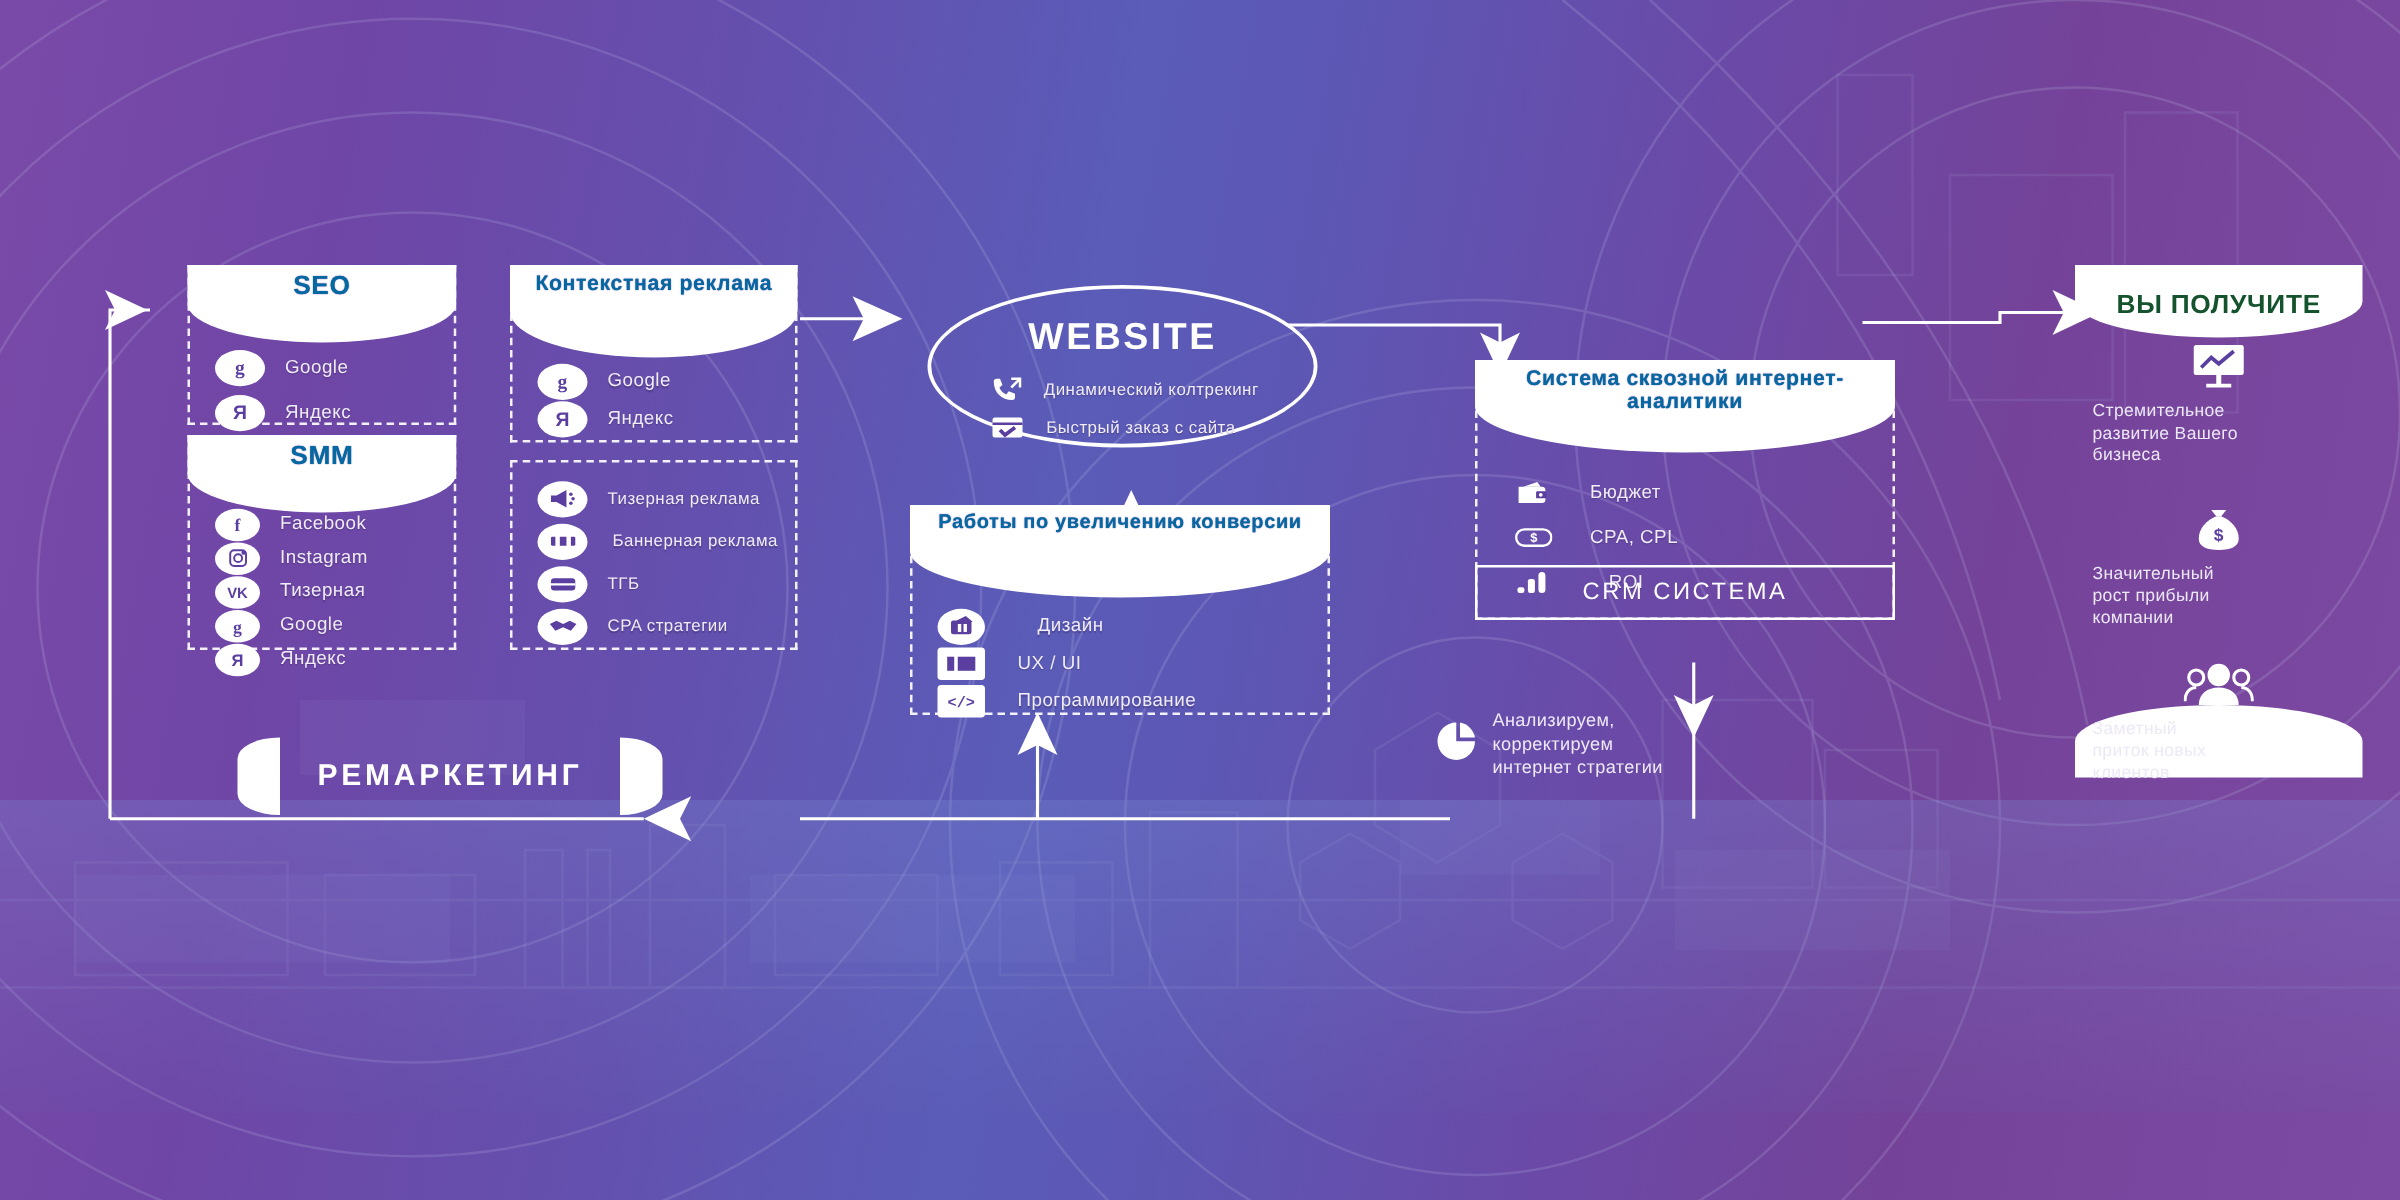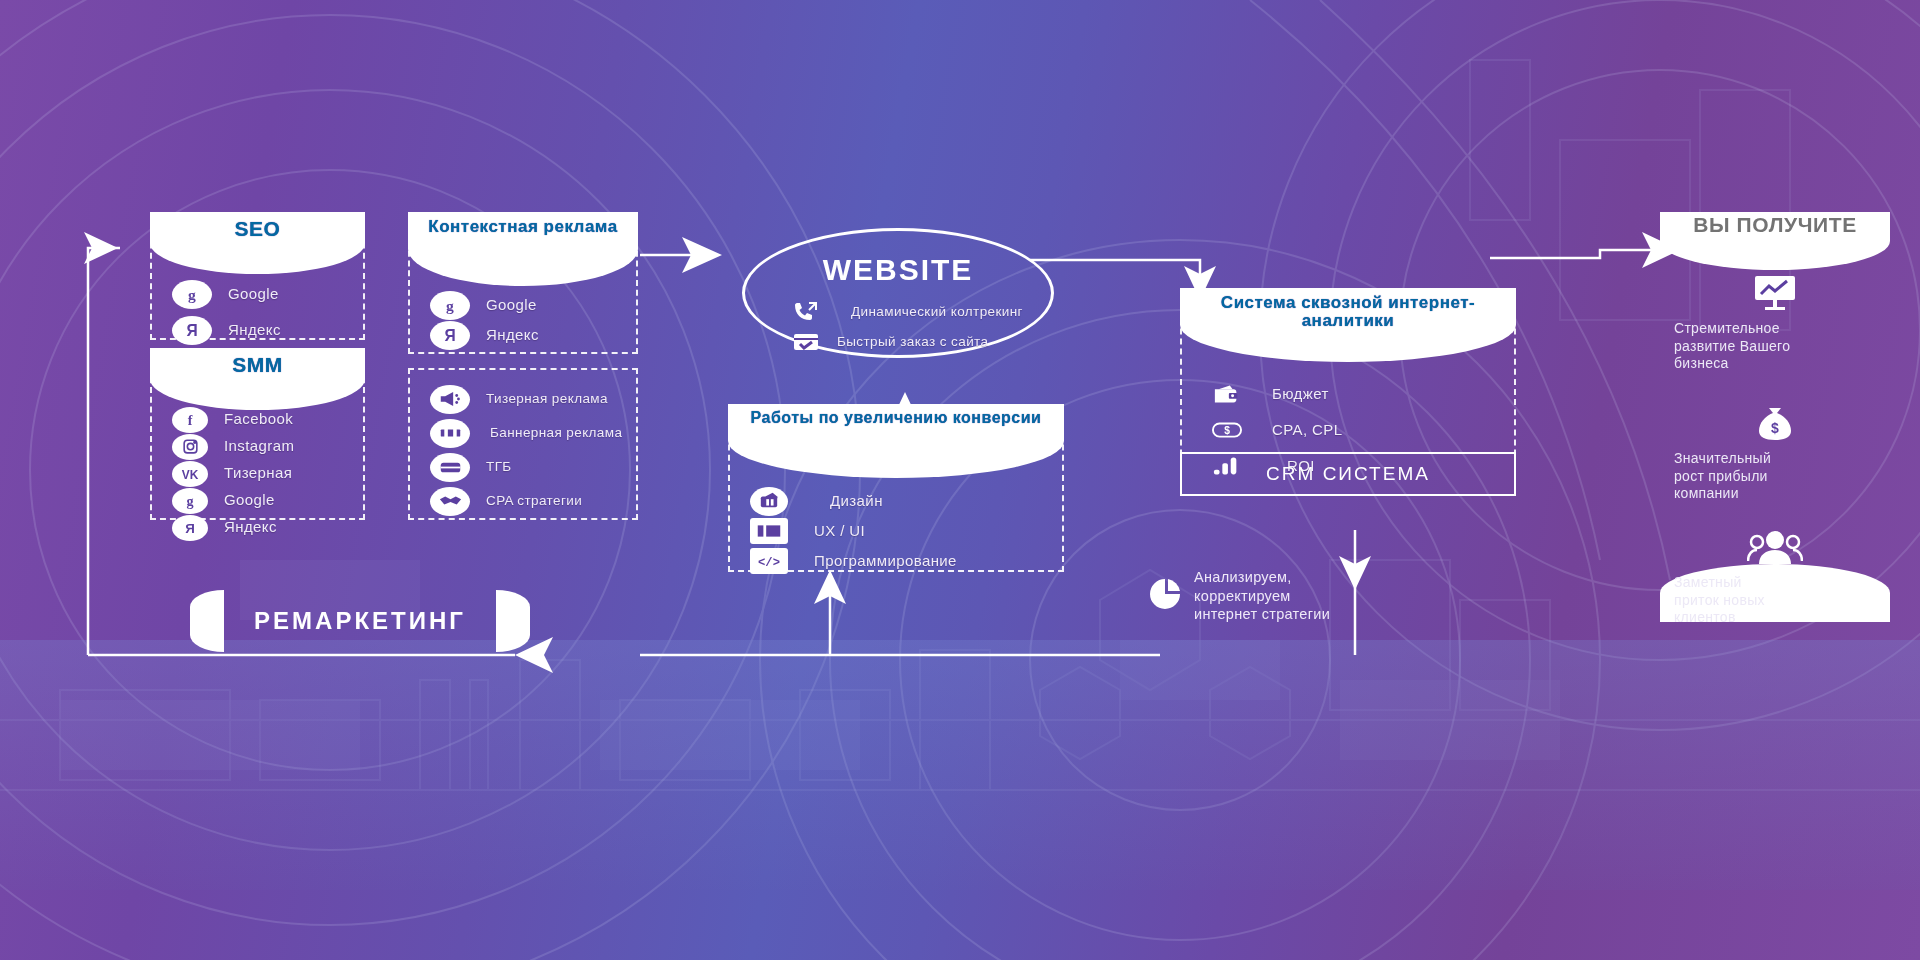--- a/index.html
+++ b/index.html
@@ -51,21 +51,21 @@
   .rm-left{border-top-left-radius:62px 31px;border-bottom-left-radius:62px 31px;}
   .rm-right{border-top-right-radius:62px 31px;border-bottom-right-radius:62px 31px;}
   .rm-mid{flex:1;height:62px;display:flex;align-items:center;justify-content:center;
      color:#fff;font-size:24px;font-weight:bold;letter-spacing:3px;}
 
   
   .res{position:absolute;}
   .res .cap2{position:absolute;left:0;right:0;top:0;height:58px;background:#fff;
      border-bottom-left-radius:100% 100%;border-bottom-right-radius:100% 100%;
      display:flex;align-items:flex-start;justify-content:center;}
-  .res .cap2 span{color:#737373;font-weight:bold;font-size:21px;letter-spacing:.6px;margin-top:1px;}
+  .res .cap2 span{color:#14532d;font-weight:bold;font-size:21px;letter-spacing:.6px;margin-top:20px;}
   .res .foot{position:absolute;left:0;right:0;bottom:0;height:58px;background:#fff;
      border-top-left-radius:100% 100%;border-top-right-radius:100% 100%;}
   .res-item{position:absolute;width:100%;text-align:left;}
   .res-ico{width:100%;display:flex;justify-content:center;margin-bottom:8px;color:#fff;}
   .res-txt{color:#ece8f6;font-size:14px;line-height:1.25;letter-spacing:.3px;padding-left:14px;}
 
   
   .crm{position:absolute;border:2px solid #fff;display:flex;align-items:center;justify-content:center;
        color:#fff;font-size:19px;letter-spacing:2px;box-sizing:border-box;}
 
@@ -300,21 +300,21 @@
             </svg>
         </span>
         <span class="lab sm">CPA стратегии</span>
       </div>
     </div>
   </div>
 
   <div class="oval" style="left:742px;top:228px;width:312px;height:130px;">
     <div class="oval-title">WEBSITE</div>
     <div class="rows" style="top:66px;">
-      <div class="row" style="height:30px;margin-left:44px;gap:28px;">
+      <div class="row" style="height:30px;margin-left:44px;gap:12px;">
         <span class="ico sq" style="background:transparent;width:34px;color:#fff;">
           <svg width="26" height="22" viewBox="0 0 26 22" fill="#fff">
               <path d="M2 4c0-1 1-2 2-2h3l2 5-2.5 2c1 2.5 3 4.5 5.5 5.5l2-2.5 5 2v3c0 1-1 2-2 2C8 19 2 13 2 4z"></path>
               <path d="M16 2h7v7" stroke="#fff" stroke-width="2" fill="none"></path>
               <line x1="16" y1="9" x2="23" y2="2" stroke="#fff" stroke-width="2"></line>
             </svg>
         </span>
         <span class="lab sm">Динамический колтрекинг</span>
       </div>
       <div class="row" style="height:30px;margin-left:44px;gap:14px;">

